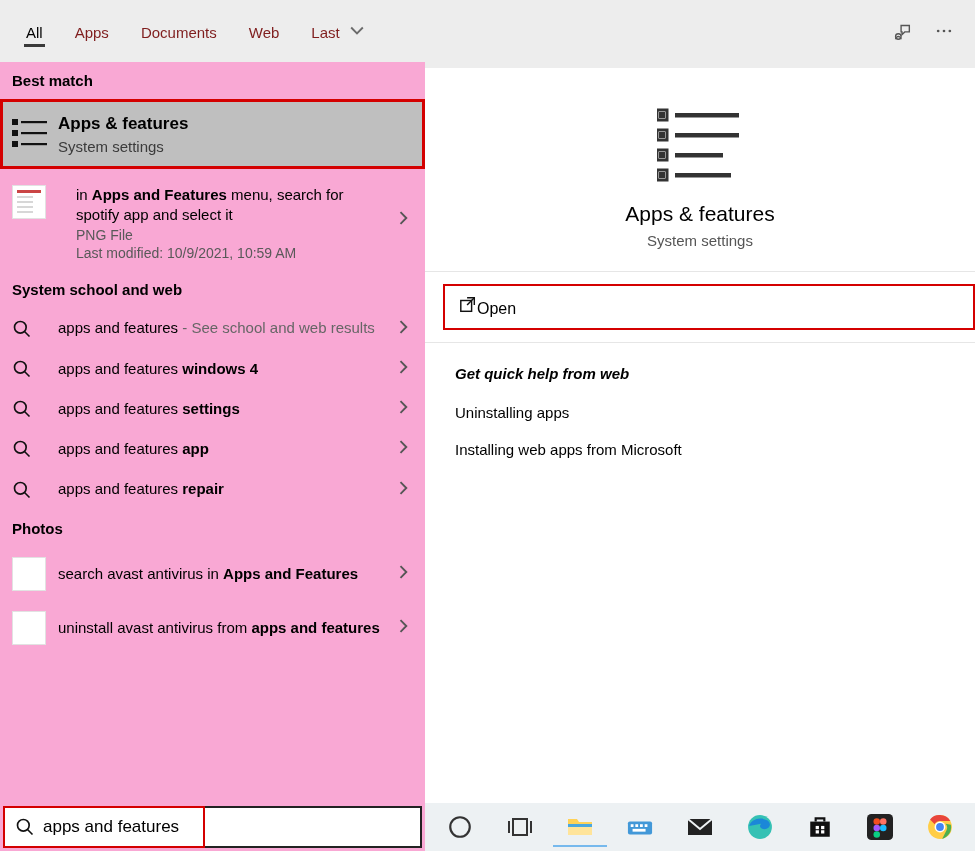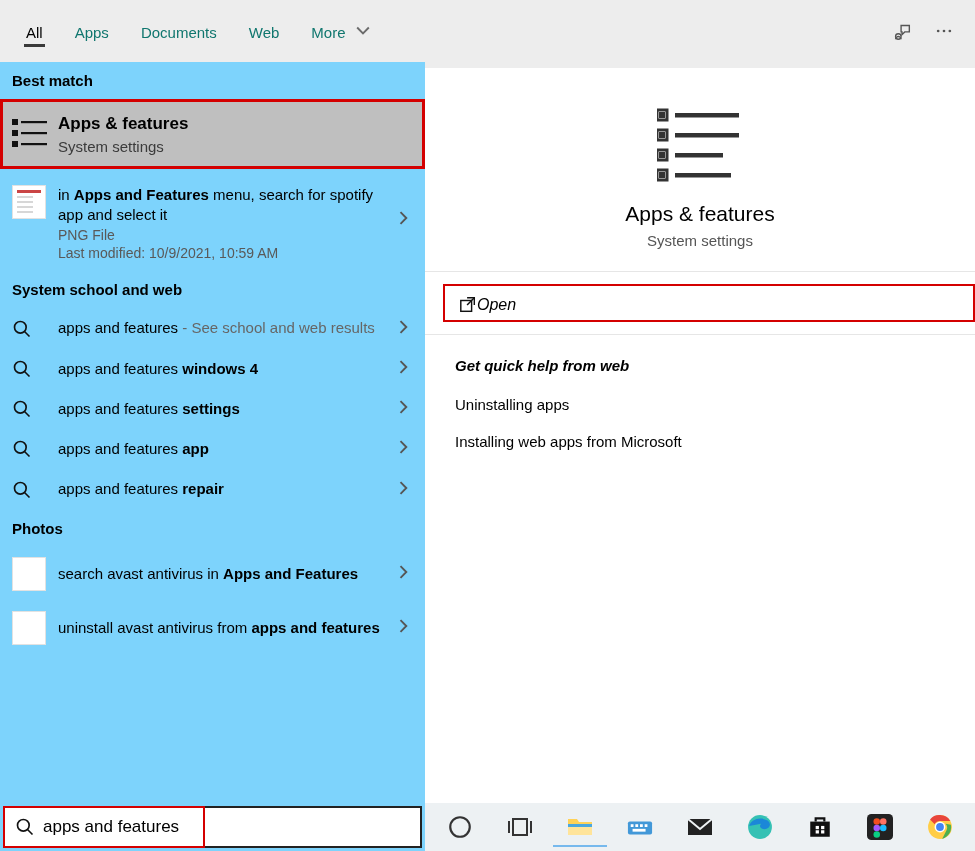--- a/index.html
+++ b/index.html
@@ -1,32 +1,32 @@
 <!DOCTYPE html>
 <html><head>
 <meta charset="utf-8">
 <style>
   * { box-sizing: border-box; margin: 0; padding: 0; font-family: "Segoe UI", Arial, sans-serif; }
   html, body { width: 975px; height: 851px; overflow: hidden; background: #ededed; color: #000; }
   .root { display: flex; flex-direction: column; width: 100%; height: 100%; position: relative; }
 
   
   .tabs { display: flex; align-items: center; height: 62px; padding: 0 10px; }
-  .tab { padding: 18px 16px 16px 16px; font-size: 15px; color: #0f766e; cursor: pointer; position: relative; }
+  .tab { padding: 18px 16px 16px 16px; font-size: 15px; color: #7f1d1d; cursor: pointer; position: relative; }
   .tab.active { color: #000; }
   .tab.active::after { content: ""; position: absolute; left: 14px; right: 14px; bottom: 10px; height: 3px; background: #3a3a3a; }
   .tab .chev-down { margin-left: 6px; }
   .tabs-spacer { flex: 1; }
   .top-icon { width: 42px; height: 42px; display: flex; align-items: center; justify-content: center; color: #4a4a4a; cursor: pointer; }
 
   
   .body { flex: 1; display: flex; min-height: 0; }
 
   
-  .left { width: 425px; display: flex; flex-direction: column; background: #7dd3fc; position: relative; }
+  .left { width: 425px; display: flex; flex-direction: column; background: #f9a8d4; position: relative; }
   .left-scroll { flex: 1; overflow: hidden; }
   .section-header { font-size: 15px; font-weight: 600; padding: 10px 12px 10px 12px; }
 
   .result { display: flex; align-items: center; padding: 10px 12px 10px 12px; position: relative; }
   .result .icon-slot { width: 46px; display:flex; align-items:center; justify-content:flex-start; }
   .result .text-slot { flex: 1; padding-right: 28px; }
   .result .chev { position: absolute; right: 14px; top: 50%; transform: translateY(-50%); color: #5a5a5a; }
   .result .title { font-size: 15px; line-height: 1.35; }
   .result .subtitle { font-size: 14px; color: #595959; margin-top: 2px; }
 
@@ -45,21 +45,21 @@
 
   .bold { font-weight:700; }
   .gray { color:#666; }
 
   
   .right { flex: 1; background: #fff; margin-top: 6px; display:flex; flex-direction: column; padding: 18px 0 0 0; }
   .preview-icon { display:flex; justify-content:center; padding: 20px 0 10px 0; }
   .preview-title { text-align:center; font-size: 21px; font-weight:400; margin-top: 8px; }
   .preview-sub { text-align:center; font-size: 15px; color:#555; margin-top: 6px; margin-bottom: 22px; }
   .hr { height:1px; background:#e6e6e6; margin: 0 0;}
-  .open-redbox { border: 2.5px solid #d40000; display:inline-flex; align-items:flex-start; padding: 10px 20px 2px 14px; margin: 12px 0 12px 18px; font-style: italic; }
+  .open-redbox { border: 2.5px solid #d40000; display:inline-flex; align-items:flex-end; padding: 10px 20px 10px 14px; margin: 12px 0 12px 18px; }
   .help-head { font-weight:700; font-size:15px; padding: 22px 30px 12px 30px; font-style: italic; }
   .help-link { font-size:15px; padding: 10px 30px; cursor:pointer; }
 
   
   .searchbar-wrap { position:absolute; left:0; bottom:0; width: 425px; padding: 3px; }
   .searchbar { display:flex; align-items:center; border: 2px solid #222; background:#fff; height:42px; }
   .searchbar .mag { margin: 0 8px 0 10px; }
   .searchbar input { border:none; outline:none; font-size:17px; flex:1; height:100%; background:transparent; }
   
   .search-redbox { position:absolute; left:3px; bottom:3px; width: 202px; height:42px; border:2.5px solid #d40000; pointer-events:none; }
@@ -74,21 +74,21 @@
 </head>
 <body>
 <div class="root">
 
 <div class="tabs">
   <div class="tab active">All</div>
   <div class="tab">Apps</div>
   <div class="tab">Documents</div>
   <div class="tab">Web</div>
   <div class="tab">
-    <span>More</span>
+    <span>Last</span>
     <span class="chev-down">
       <svg viewBox="0 0 12 12">
             <path d="M1 3 L6 8 L11 3" fill="none" stroke="#6b6b6b" stroke-width="1.6"></path>
           </svg>
     </span>
   </div>
   <div class="tabs-spacer"></div>
   <div class="top-icon">
     <svg width="22" height="22" viewBox="0 0 24 24" fill="none" stroke="#555" stroke-width="1.5">
       <circle cx="8" cy="18" r="3"></circle>
@@ -123,21 +123,21 @@
                   <rect x="9" y="26" width="26" height="2.2"></rect>
             </g>
           </svg>
         </div>
         <div class="text-slot">
           <div class="title">Apps &amp; features</div>
           <div class="subtitle">System settings</div>
         </div>
       </div>
 
-      <div class="result" style="align-items:flex-start; padding-top:16px;">
+      <div class="result" style="align-items:flex-start; padding-top:16px;gap:18px;">
         <div class="icon-slot">
               <div class="thumb doc"></div>
             </div>
         <div class="text-slot">
           <div class="title">
             <span>in </span><span class="bold">Apps and Features</span><span> menu, search for spotify app and select it</span>
           </div>
           <div class="subtitle">PNG File</div>
           <div class="subtitle">Last modified: 10/9/2021, 10:59 AM</div>
         </div>

